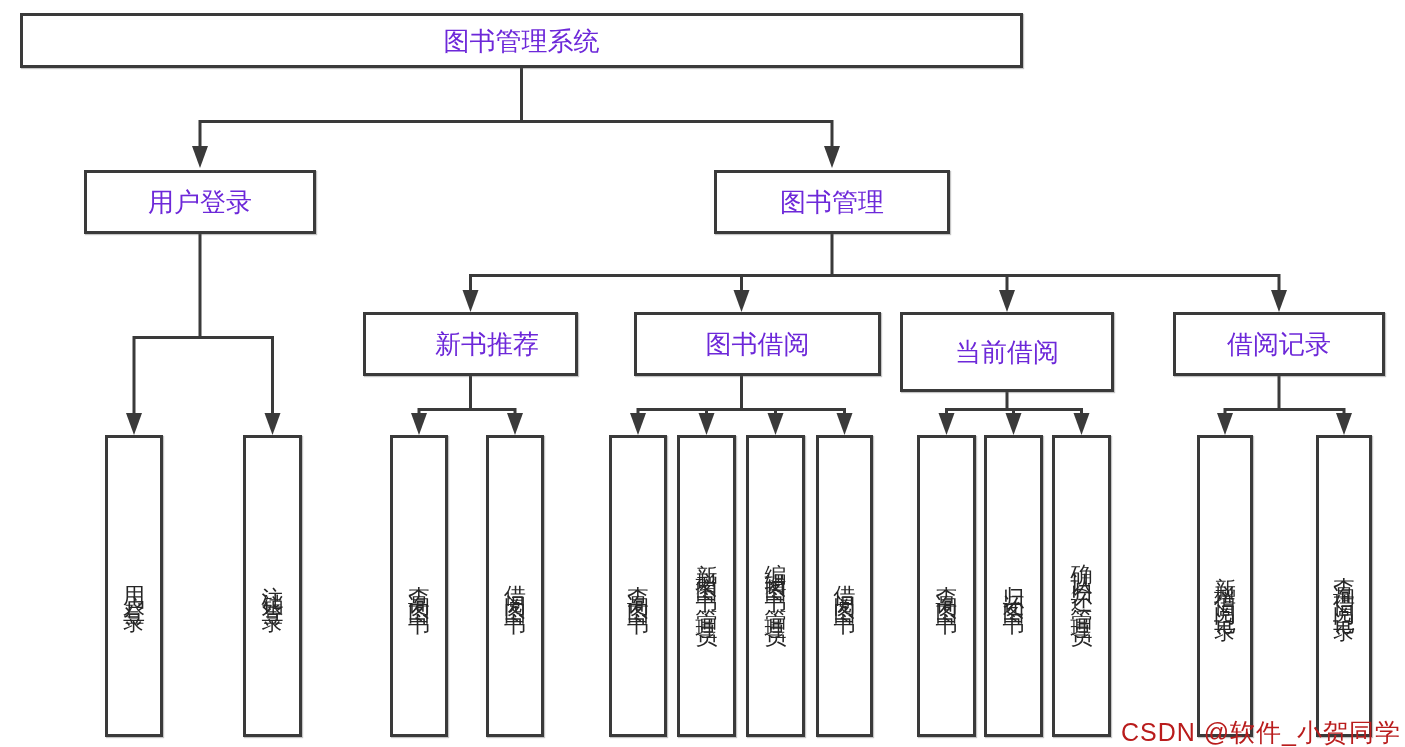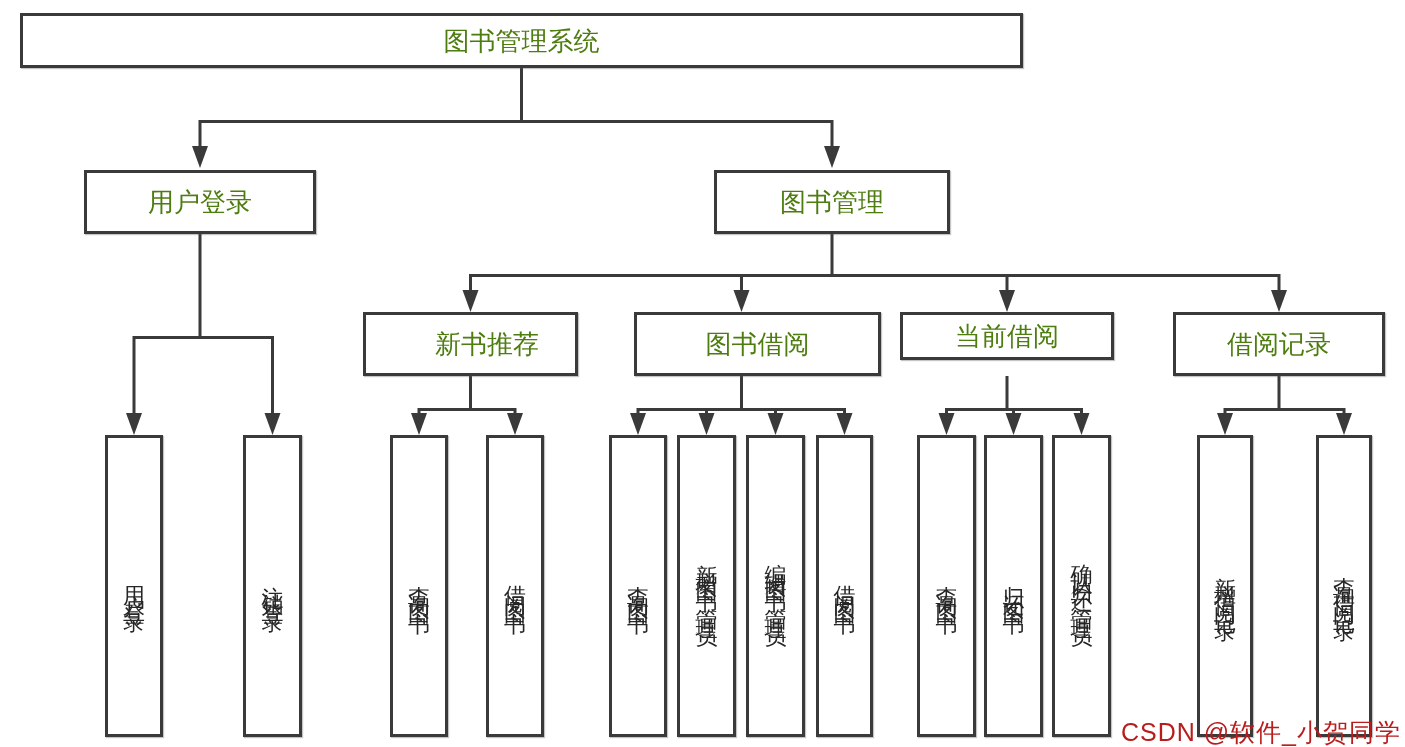--- a/index.html
+++ b/index.html
@@ -28,21 +28,21 @@
     box-sizing: border-box;
     background: #ffffff;
     border: 3px solid #3a3a3a;
     display: flex;
     align-items: center;
     justify-content: center;
     box-shadow: 1px 1px 1px rgba(90,90,90,0.35);
   }
   .hlabel {
     font-size: 26px;
-    color: #4d7c0f;
+    color: #6d28d9;
     white-space: nowrap;
     line-height: 1;
   }
   .leaf {
     top: 435px;
     height: 302px;
   }
   .vtext {
     writing-mode: vertical-rl;
     text-orientation: mixed;
@@ -118,21 +118,21 @@
   <div class="box" style="left:714px; top:170px; width:236px; height:64px;align-items:center;">
     <span class="hlabel">图书管理</span>
   </div>
 
   <div class="box" style="left:363px; top:312px; width:215px; height:64px;padding-left:33px;">
     <span class="hlabel">新书推荐</span>
   </div>
   <div class="box" style="left:634px; top:312px; width:247px; height:64px;">
     <span class="hlabel">图书借阅</span>
   </div>
-  <div class="box" style="left:900px; top:312px; width:214px; height:48px;">
+  <div class="box" style="left:900px; top:312px; width:214px; height:80px;">
     <span class="hlabel">当前借阅</span>
   </div>
   <div class="box" style="left:1173px; top:312px; width:212px; height:64px;">
     <span class="hlabel">借阅记录</span>
   </div>
 
   <div class="box leaf" style="left:105px; width:58px;">
     <span class="vtext">用户登录</span>
   </div>
   <div class="box leaf" style="left:243px; width:59px;">

